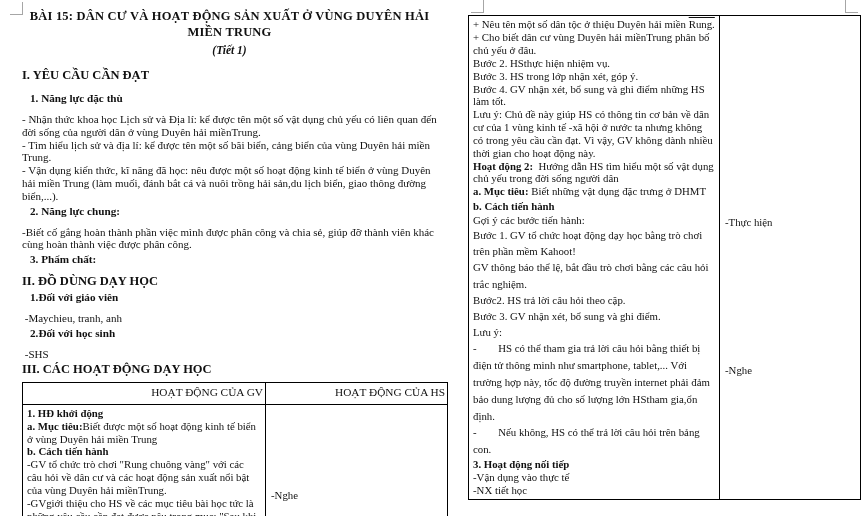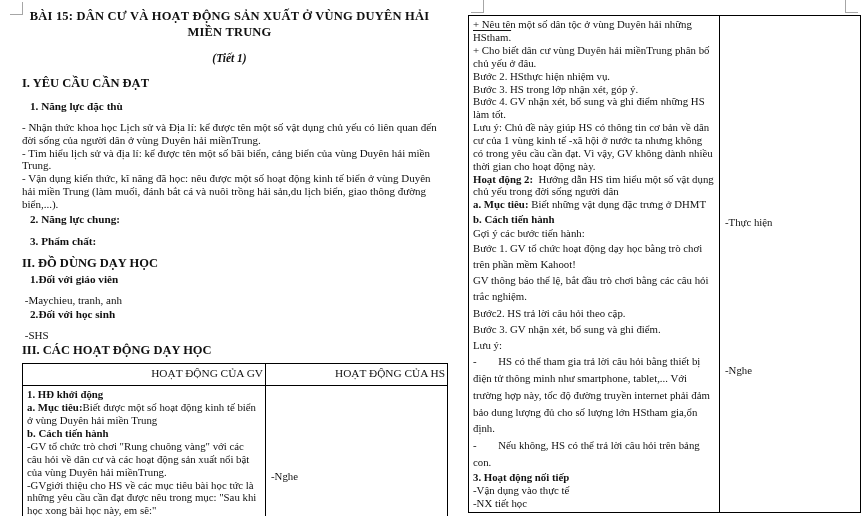--- a/index.html
+++ b/index.html
@@ -5,21 +5,21 @@
   html,body{margin:0;padding:0;}
   body{
     width:864px;height:516px;position:relative;overflow:hidden;
     background:#ffffff;color:#111;
     font-family:"Liberation Serif","DejaVu Serif",serif;
   }
   .page{position:absolute;top:8px;}
   #page1{left:22px;width:415px;}
   #page2{left:468px;width:376px;top:0;}
   .doc-title{font-weight:bold;font-size:12.5px;line-height:16px;text-align:center;letter-spacing:.2px;}
-  .doc-subtitle{font-weight:bold;font-style:italic;font-size:11.5px;text-align:center;margin-top:12px;}
+  .doc-subtitle{font-weight:bold;font-style:italic;font-size:11.5px;text-align:center;margin-top:4px;}
   .h-roman{font-weight:bold;font-size:12.5px;line-height:15px;margin:0;}
   .h-sub{font-weight:bold;font-size:11.2px;line-height:14px;margin:8px;}
   p{margin:0;font-size:11px;line-height:12.8px;white-space:pre-wrap;}
   .sp{margin-top:1px;}
   .b{font-weight:bold;}
   table{border-collapse:collapse;table-layout:fixed;}
   td,th{border:1px solid #000;vertical-align:top;padding:2px 4px;}
   th{font-size:11.3px;font-weight:normal;text-align:right;padding:3px 2px 6px;}
   .cell p{font-size:10.8px;line-height:12.9px;}
   #t1{width:415px;margin-top:5px;}
@@ -48,20 +48,21 @@
   <div class="doc-title">MIỀN TRUNG</div>
   <div class="doc-subtitle">(Tiết 1)</div>
 
   <div style="height:12px;"></div>
   <div class="h-roman">I. YÊU CẦU CẦN ĐẠT</div>
   <div class="h-sub">1. Năng lực đặc thù</div>
   <p>- Nhận thức khoa học Lịch sử và Địa lí: kể được tên một số vật dụng chủ yếu có liên quan đến đời sống của người dân ở vùng Duyên hải miềnTrung.</p>
   <p>- Tìm hiểu lịch sử và địa lí: kể được tên một số bãi biển, cảng biển của vùng Duyên hải miền Trung.</p>
   <p>- Vận dụng kiến thức, kĩ năng đã học: nêu được một số hoạt động kinh tế biển ở vùng Duyên hải miền Trung (làm muối, đánh bắt cá và nuôi trồng hải sản,du lịch biển, giao thông đường biển,...).</p>
   <div class="h-sub sp">2. Năng lực chung:</div>
+  <p>-Biết cố gắng hoàn thành phần việc mình được phân công và chia sẻ, giúp đỡ thành viên khác cùng hoàn thành việc được phân công.</p>
   <div class="h-sub sp">3. Phẩm chất:</div>
   <div class="h-roman sp">II. ĐỒ DÙNG DẠY HỌC</div>
   <div class="h-sub sp">1.Đối với giáo viên</div>
   <p> -Maychieu, tranh, anh</p>
   <div class="h-sub sp">2.Đối với học sinh</div>
   <p> -SHS</p>
   <div class="h-roman sp">III. CÁC HOẠT ĐỘNG DẠY HỌC</div>
 
   <table id="t1">
     <tbody>
@@ -86,21 +87,21 @@
     </tr>
   </tbody>
     </table>
 </div>
 
 <div class="page" id="page2">
   <table id="t2" style="margin-top:15px;">
     <tbody>
         <tr>
       <td class="cell c1">
-        <p><span>+ Nêu tên một số dân tộc ở vùng Duyên hải những </span><span class="overline">HStham.</span></p>
+        <p><span>+ Nêu tên một số dân tộc ở thiệu Duyên hải miền </span><span class="overline">Rung.</span></p>
         <p>+ Cho biết dân cư vùng Duyên hải miềnTrung phân bố chủ yếu ở đâu.</p>
         <p>Bước 2. HSthực hiện nhiệm vụ.</p>
         <p>Bước 3. HS trong lớp nhận xét, góp ý.</p>
         <p>Bước 4. GV nhận xét, bổ sung và ghi điểm những HS làm tốt.</p>
         <p>Lưu ý: Chủ đề này giúp HS có thông tin cơ bản về dân cư của 1 vùng kinh tế -xã hội ở nước ta nhưng không có trong yêu cầu cần đạt. Vì vậy, GV không dành nhiều thời gian cho hoạt động này.</p>
         <p style="line-height:12px;"><span class="b">Hoạt động 2:</span><span>  Hướng dẫn HS tìm hiểu một số vật dụng chủ yếu trong đời sống người dân</span></p>
         <p style="line-height:15px;"><span class="b">a. Mục tiêu:</span><span> Biết những vật dụng đặc trưng ở DHMT</span></p>
         <p class="b" style="line-height:14px;">b. Cách tiến hành</p>
         <p style="line-height:14px;">Gợi ý các bước tiến hành:</p>
         <div class="lh16">

